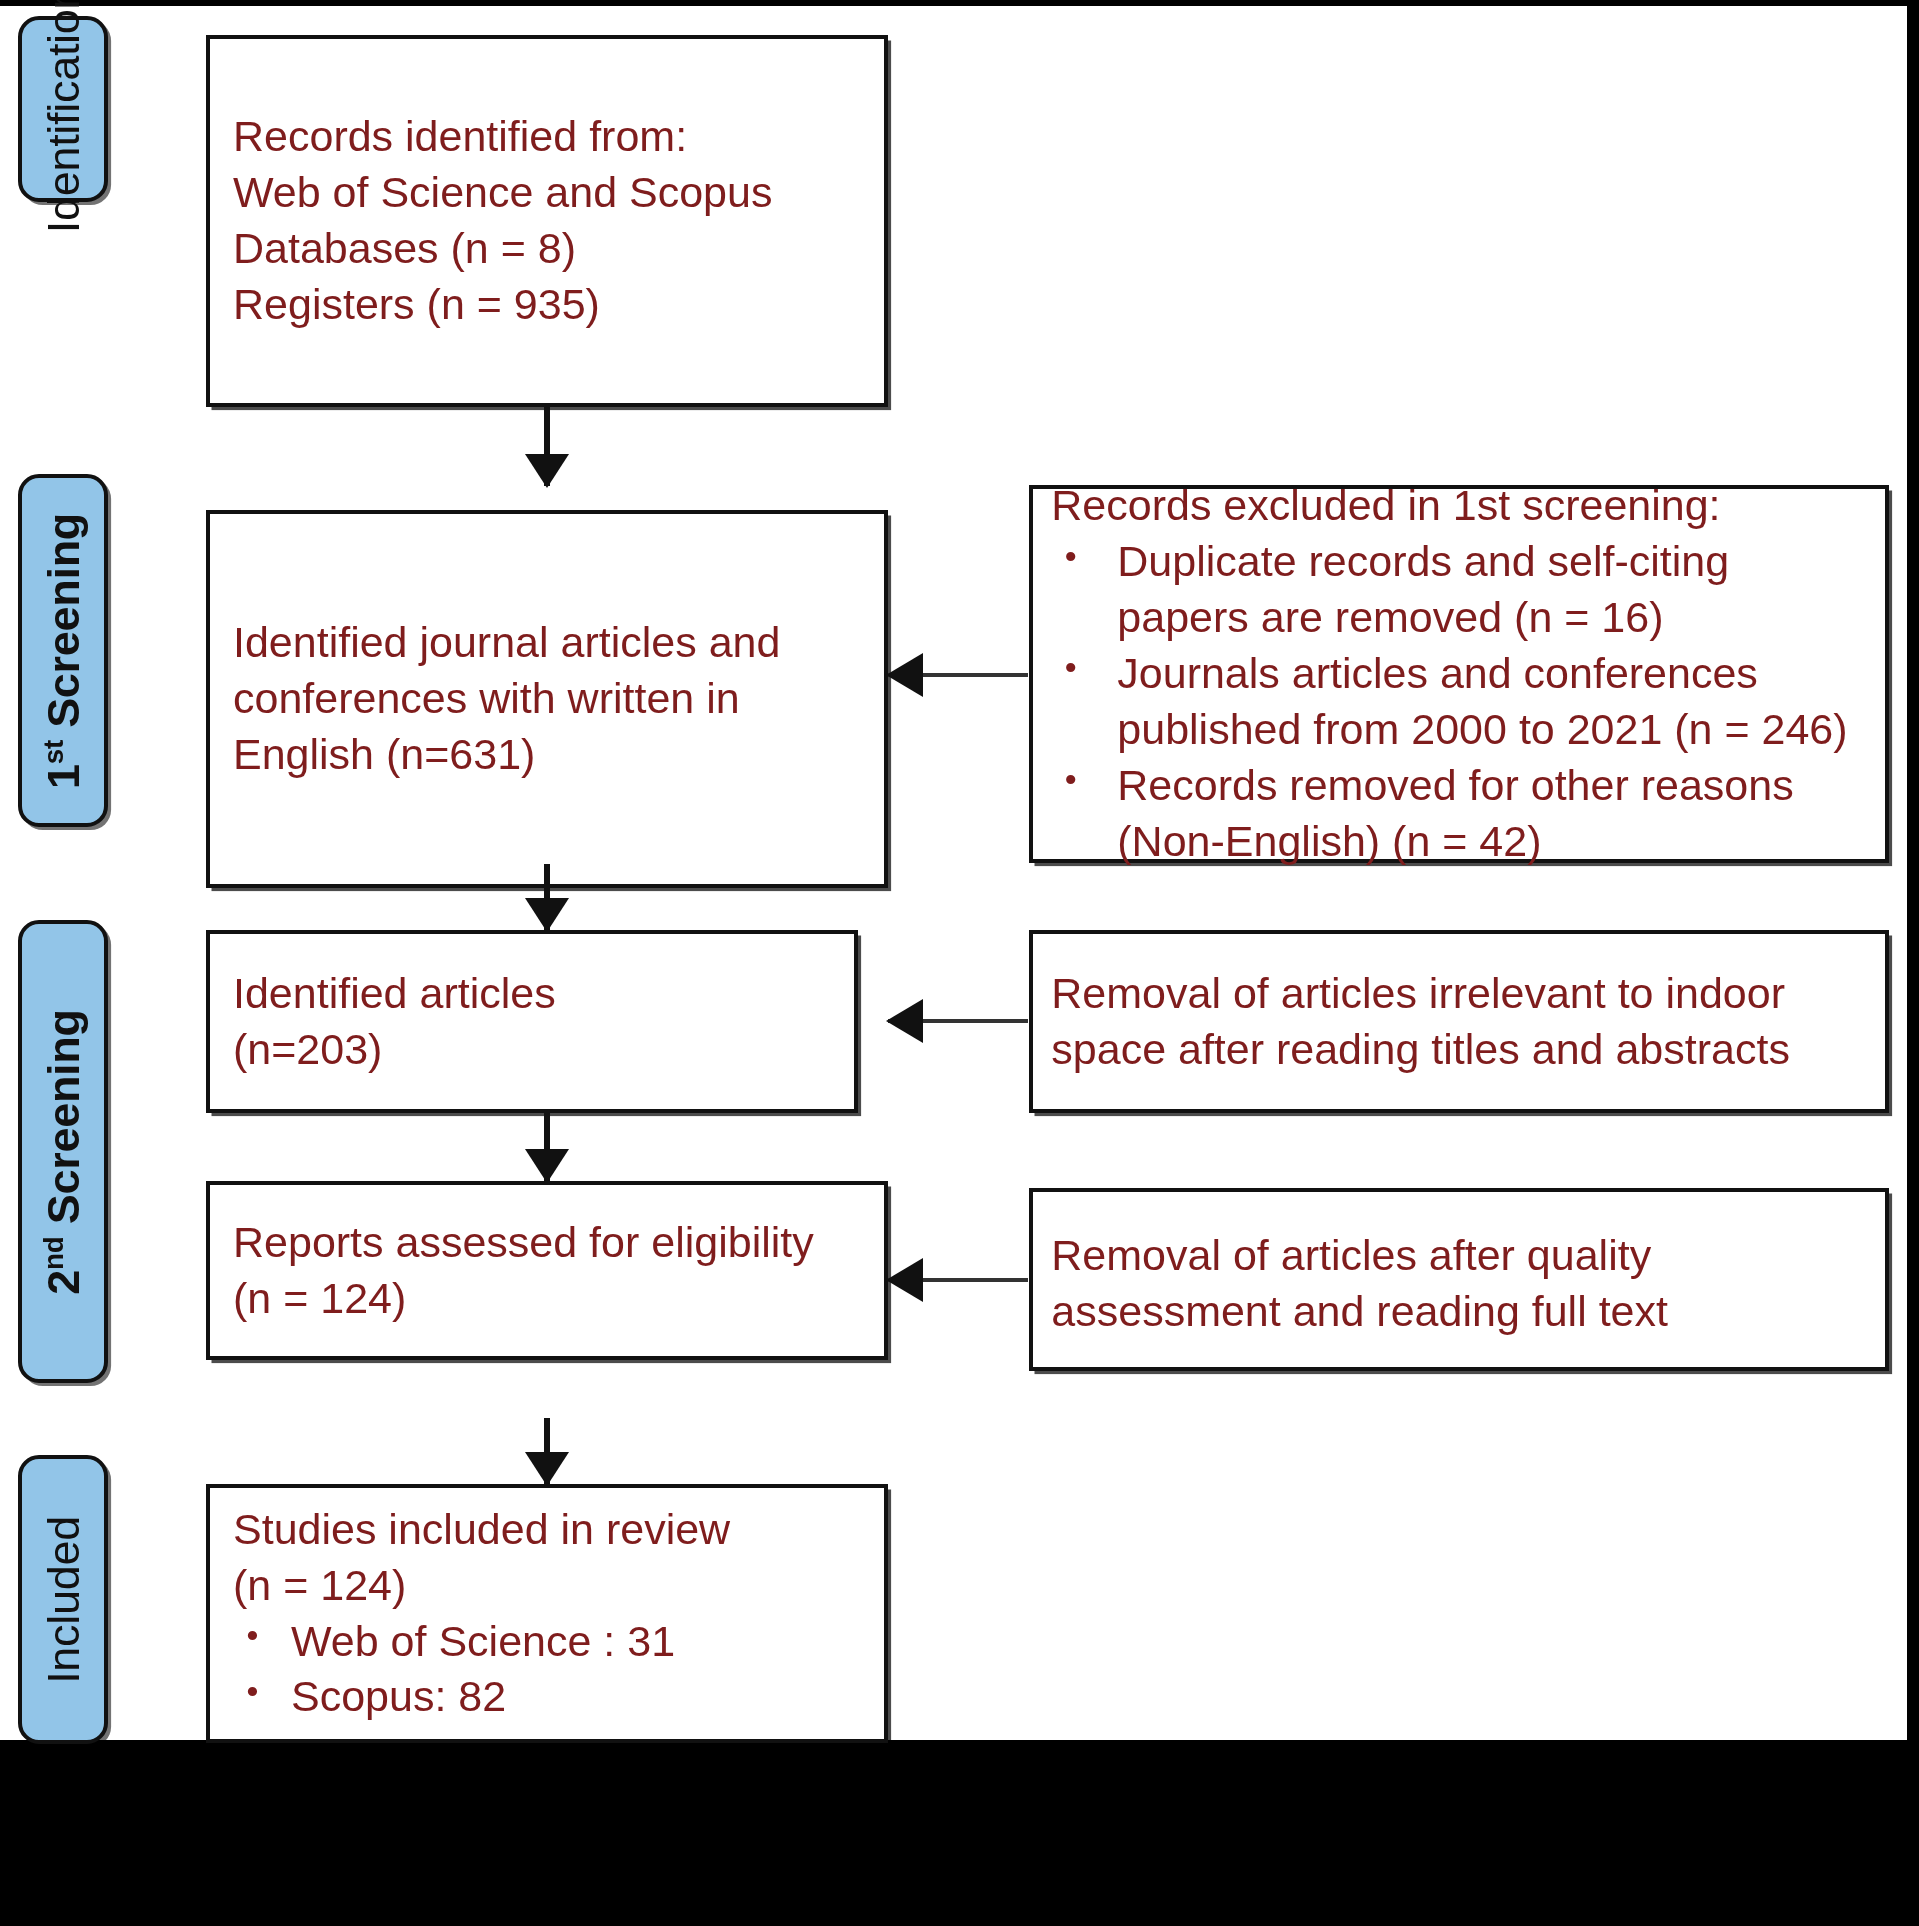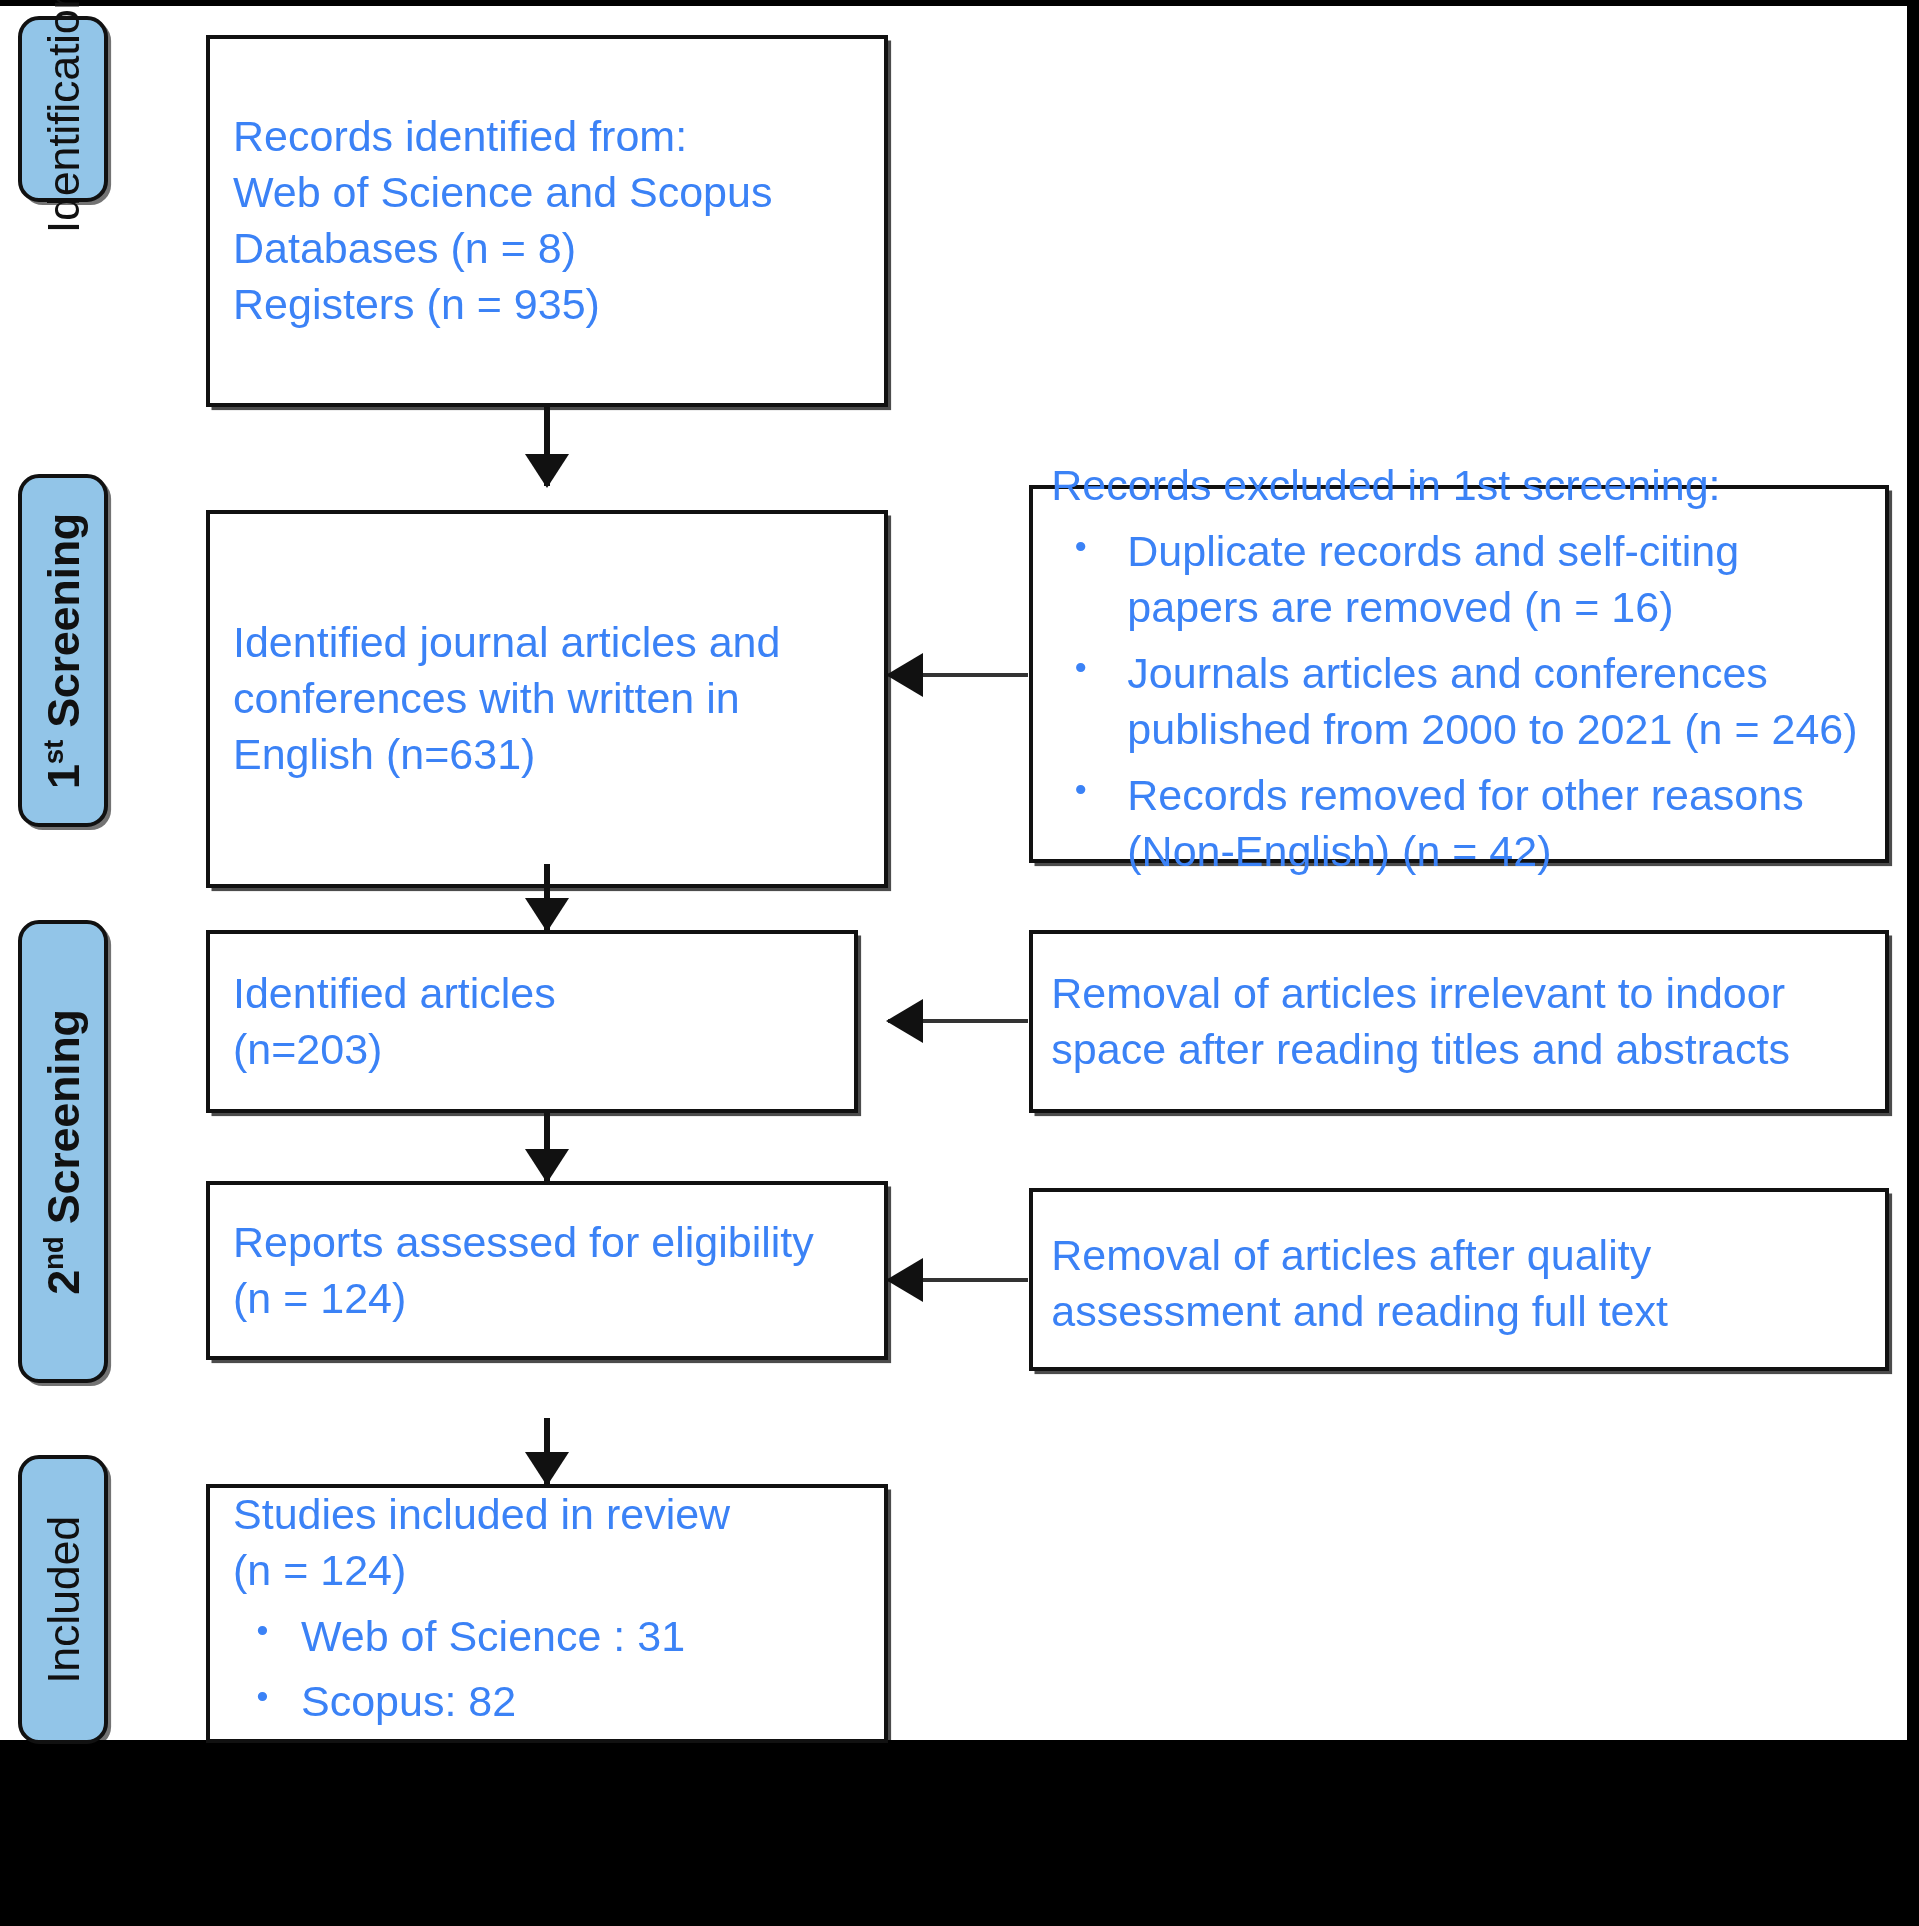--- a/index.html
+++ b/index.html
@@ -58,37 +58,37 @@
     background: #ffffff;
     border: 4.3px solid #111111;
     box-sizing: border-box;
     box-shadow: 4.3px 4.3px 0 -1.2px rgba(0,0,0,0.7);
     display: flex;
     flex-direction: column;
     justify-content: center;
   }
   .flow-box .box-body {
     padding: 0 17px 0 23px;
-    color: #3b82f6;
+    color: #7f1d1d;
     font-size: 43px;
     line-height: 1.30;
   }
   .flow-box .line { white-space: nowrap; }
   .flow-box.wrap .line { white-space: normal; }
 
   
   ul.bullets {
     margin: 0;
     padding: 0;
     list-style: none;
   }
   ul.bullets > li {
     position: relative;
     padding-left: 66px;
-    margin: 10px;
+    margin: 0;
   }
   ul.bullets > li::before {
     content: "\2022";
     position: absolute;
     left: 13.4px;
     top: -3.7px;
     font-size: 34px;
     line-height: 1.5;
   }
   ul.bullets.tight > li { padding-left: 58px; }

